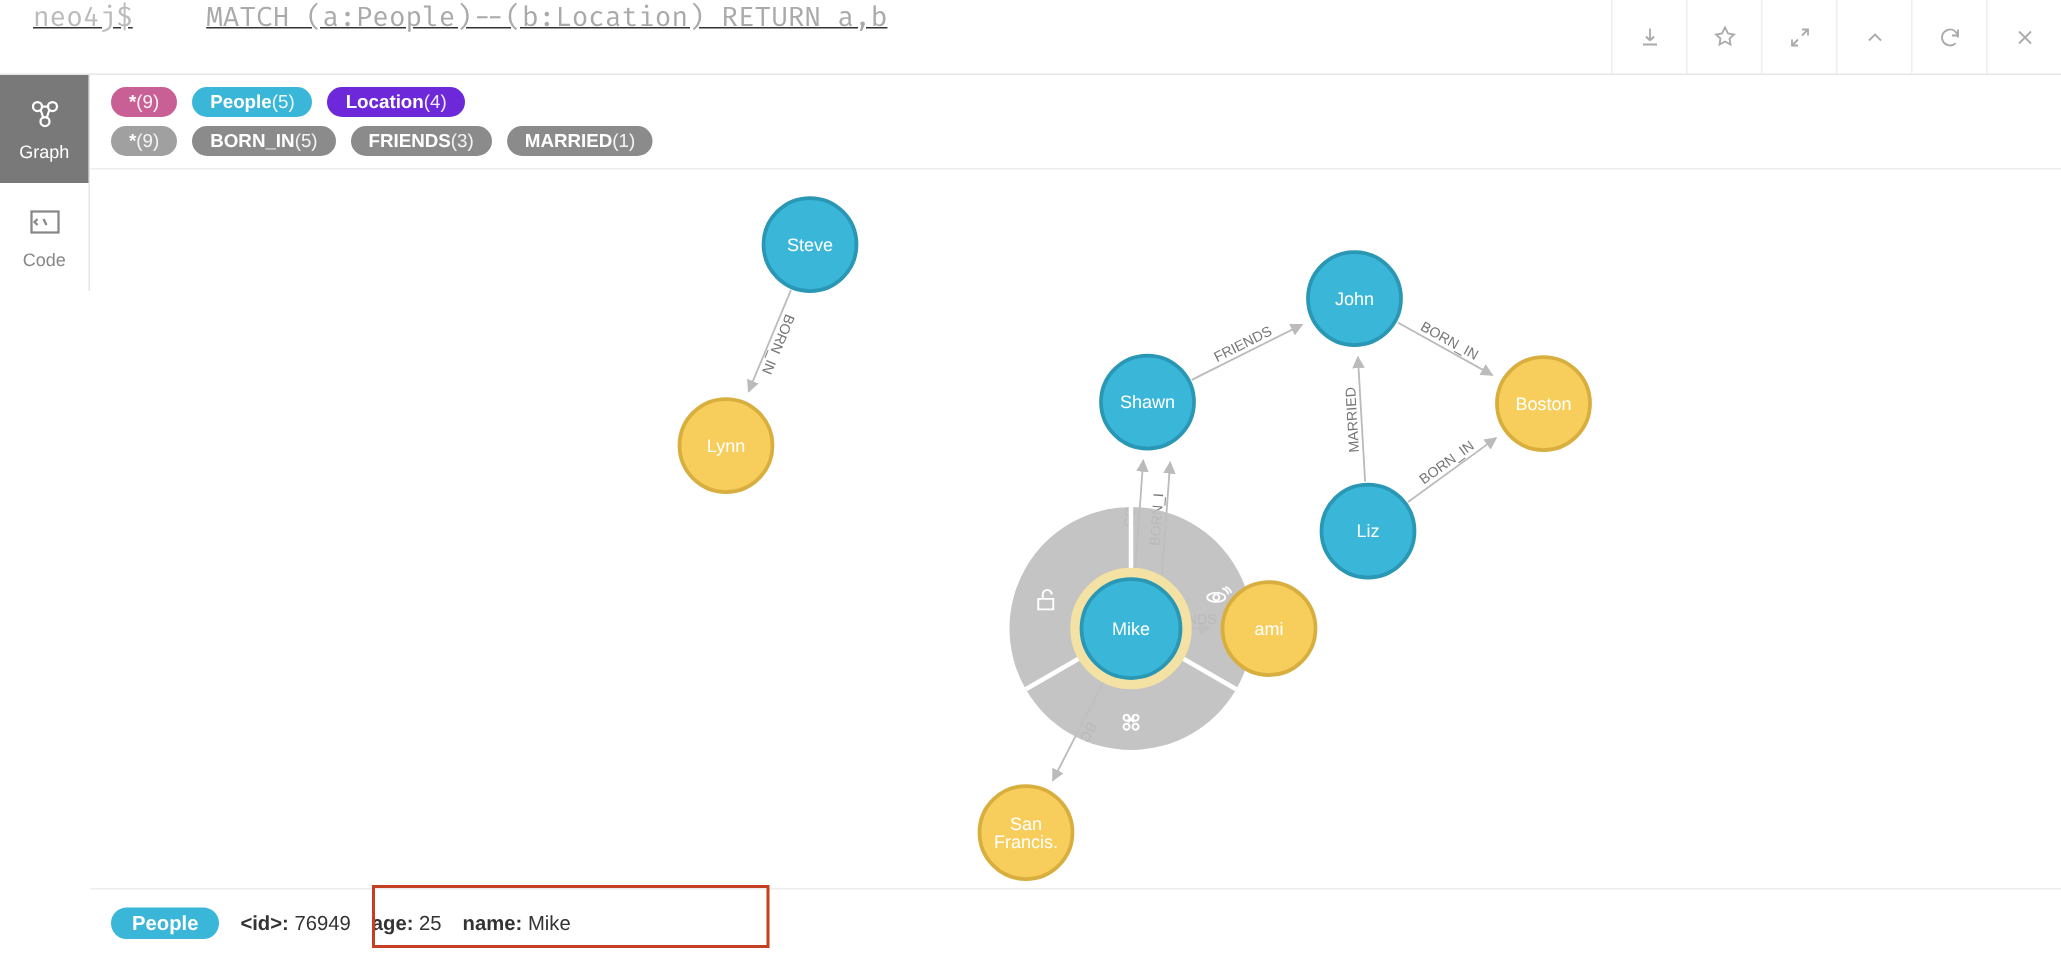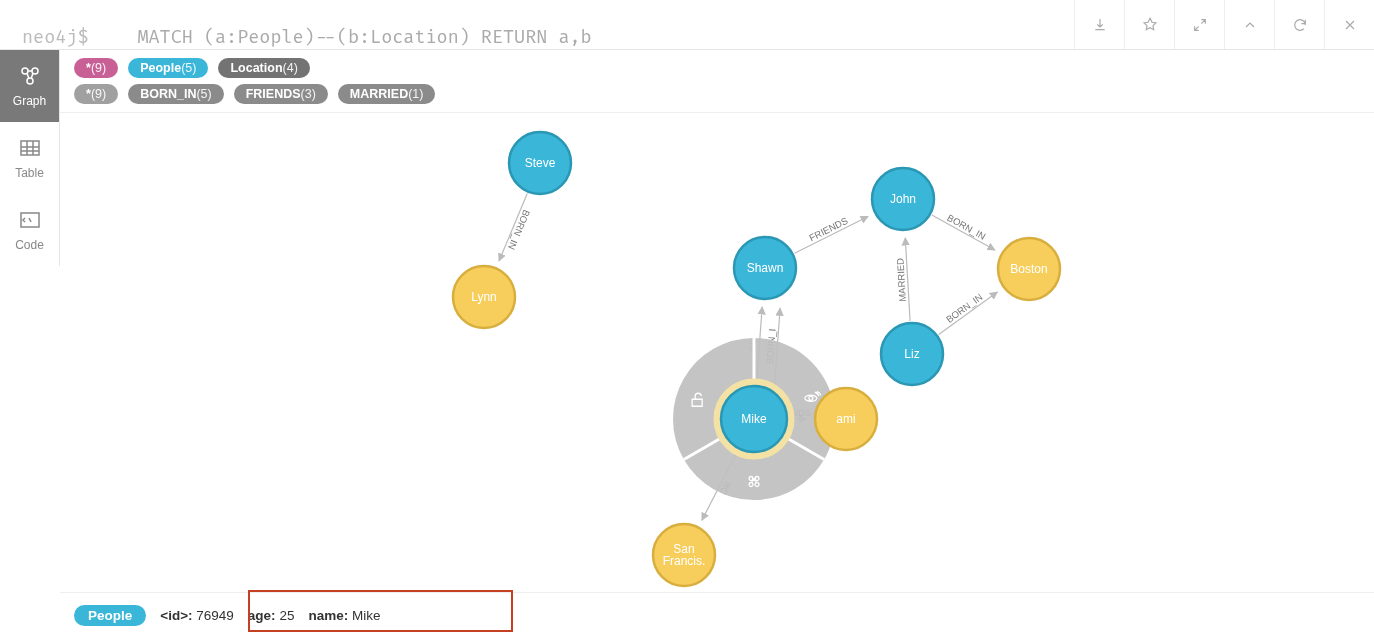--- a/index.html
+++ b/index.html
@@ -1,19 +1,19 @@
 <!DOCTYPE html>
 <html><head>
 <meta charset="utf-8">
 <style>
 * { margin: 0; padding: 0; box-sizing: border-box; }
 body { font-family: -apple-system, BlinkMacSystemFont, "Segoe UI", Helvetica, Arial, sans-serif; font-size: 13px; color: #333; background: #fff; width: 1374px; height: 638px; overflow: hidden; position: relative; }
 
 
-.query-bar { height: 50px; display: flex; align-items: flex-end; border-bottom: 1px solid #e6e6e6; padding: 0 0 0 22px; }
+.query-bar { height: 50px; display: flex; align-items: flex-start; border-bottom: 1px solid #e6e6e6; padding: 0 0 0 22px; text-decoration: underline; }
 .prompt { font-family: "Fira Code", "Menlo", monospace; font-size: 18px; color: #bbb; margin-right: 10px; }
 .query-text { font-family: "Fira Code", "Menlo", monospace; font-size: 18px; color: #aaa; flex: 1; margin-left: 39px; }
 .query-actions { display: flex; height: 100%; }
 .query-actions .act { width: 50px; height: 100%; display: flex; align-items: center; justify-content: center; border-left: 1px solid #eee; color: #aaa; cursor: pointer; }
 .query-actions .act svg { width: 16px; height: 16px; stroke: #aaa; fill: none; stroke-width: 1.8; }
 
 
 .left-rail { position: absolute; top: 50px; left: 0; width: 60px; border-right: 1px solid #e6e6e6; display: flex; flex-direction: column; }
 .left-rail .tab { height: 72px; display: flex; flex-direction: column; align-items: center; justify-content: center; gap: 6px; color: #888; cursor: pointer; }
 .left-rail .tab.active { background: #797979; color: #fff; }
@@ -22,21 +22,21 @@
 
 
 .main { position: absolute; left: 60px; right: 0; top: 50px; bottom: 0; }
 
 
 .pill-row { padding: 8px 14px 0 14px; display: flex; gap: 10px; align-items: center; }
 .pill-row.second { padding-bottom: 8px; border-bottom: 1px solid #eee; padding-top:6px;}
 .pill { border-radius: 14px; padding: 3px 12px; font-size: 12.5px; font-weight: 600; color: #fff; cursor: pointer; display: inline-flex; align-items: center; }
 .pill .cnt { font-weight: 500; opacity: .9; }
 .pill.people { background: #3ab6d8; }
-.pill.location { background: #737373; color:#fff;}
+.pill.location { background: #6d28d9; color:#fff;}
 .pill.rel { background: #8b8b8b; }
 .pill.rel strong{font-weight:700;}
 .pill.nodepill { background:#c86096;}
 .pill.star2 { background:#a0a0a0;}
 
 
 .canvas { position: absolute; left: 0; right: 0; top: 80px; bottom: 46px; overflow: hidden; }
 .canvas svg { width: 100%; height: 100%; }
 
 
@@ -99,27 +99,20 @@
 
 <div class="left-rail">
   <div class="tab active">
     <svg viewBox="0 0 24 24">
         <circle cx="7" cy="7" r="3"></circle>
         <circle cx="17" cy="7" r="3"></circle>
         <circle cx="12" cy="17" r="3"></circle>
         <path d="M9 9l2 6M15 9l-2 6M10 7h4"></path>
       </svg>
     <span>Graph</span>
-  </div>
-  <div class="tab">
-    <svg viewBox="0 0 24 24">
-        <rect x="3" y="5" width="18" height="14"></rect>
-        <path d="M3 11h18M3 15h18M9 5v14M15 5v14"></path>
-      </svg>
-    <span>Table</span>
   </div>
   <div class="tab">
     <svg viewBox="0 0 24 24">
         <rect x="3" y="5" width="18" height="14"></rect>
         <path d="M7 10l-2 2 2 2M11 10l2 4"></path>
       </svg>
     <span>Code</span>
   </div>
 </div>
 

